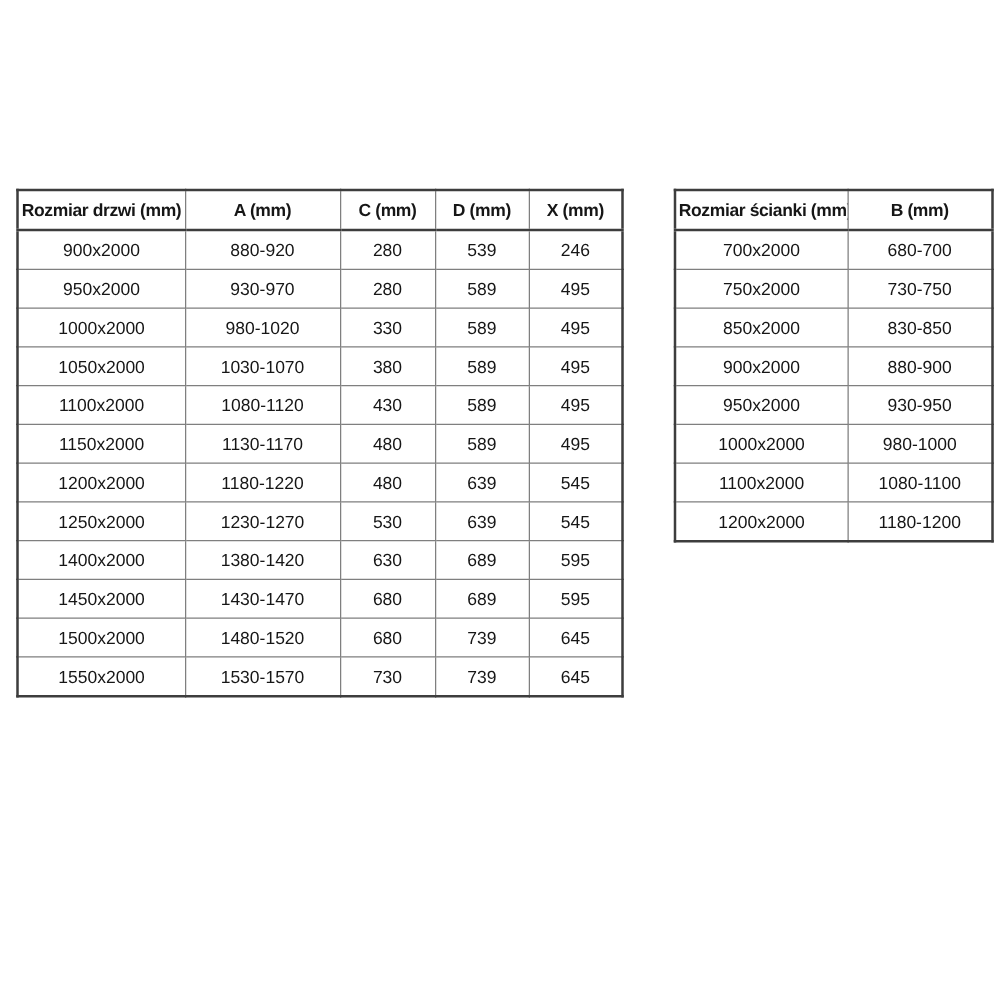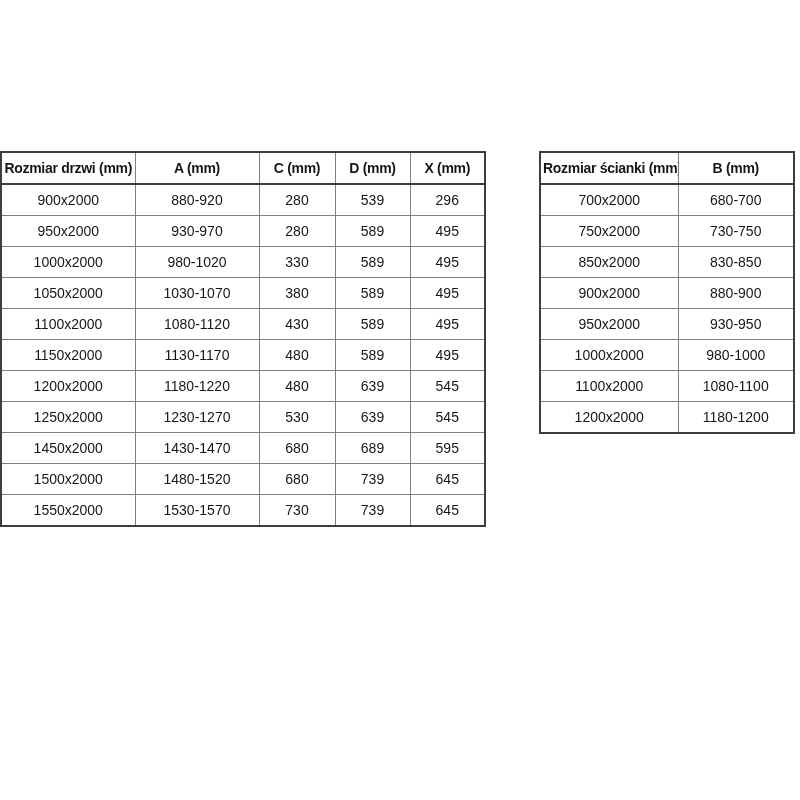--- a/index.html
+++ b/index.html
@@ -15,21 +15,21 @@
     font-family: "Liberation Sans", sans-serif;
     color: #161616;
   }
   table.spec-table {
     position: absolute;
     border-collapse: collapse;
     table-layout: fixed;
     background: #ffffff;
     border: 2px solid #3d3d3d;
   }
-  #door-table { left: 0;   top: 151px; width: 484px; }
+  #door-table { left: 13px;   top: 151px; width: 484px; }
   #wall-table { left: 539px; top: 151px; width: 254px; }
 
   .spec-table th,
   .spec-table td {
     border: 1px solid #7f7f7f;
     height: 30px;
     padding: 0 2px;
     text-align: center;
     vertical-align: middle;
     font-size: 14px;
@@ -65,21 +65,21 @@
           <th>D (mm)</th>
           <th>X (mm)</th>
         </tr>
       </thead>
       <tbody>
         <tr>
           <td>900x2000</td>
           <td>880-920</td>
           <td>280</td>
           <td>539</td>
-          <td>296</td>
+          <td>246</td>
         </tr>
         <tr>
           <td>950x2000</td>
           <td>930-970</td>
           <td>280</td>
           <td>589</td>
           <td>495</td>
         </tr>
         <tr>
           <td>1000x2000</td>
@@ -115,20 +115,27 @@
           <td>480</td>
           <td>639</td>
           <td>545</td>
         </tr>
         <tr>
           <td>1250x2000</td>
           <td>1230-1270</td>
           <td>530</td>
           <td>639</td>
           <td>545</td>
+        </tr>
+        <tr>
+          <td>1400x2000</td>
+          <td>1380-1420</td>
+          <td>630</td>
+          <td>689</td>
+          <td>595</td>
         </tr>
         <tr>
           <td>1450x2000</td>
           <td>1430-1470</td>
           <td>680</td>
           <td>689</td>
           <td>595</td>
         </tr>
         <tr>
           <td>1500x2000</td>

